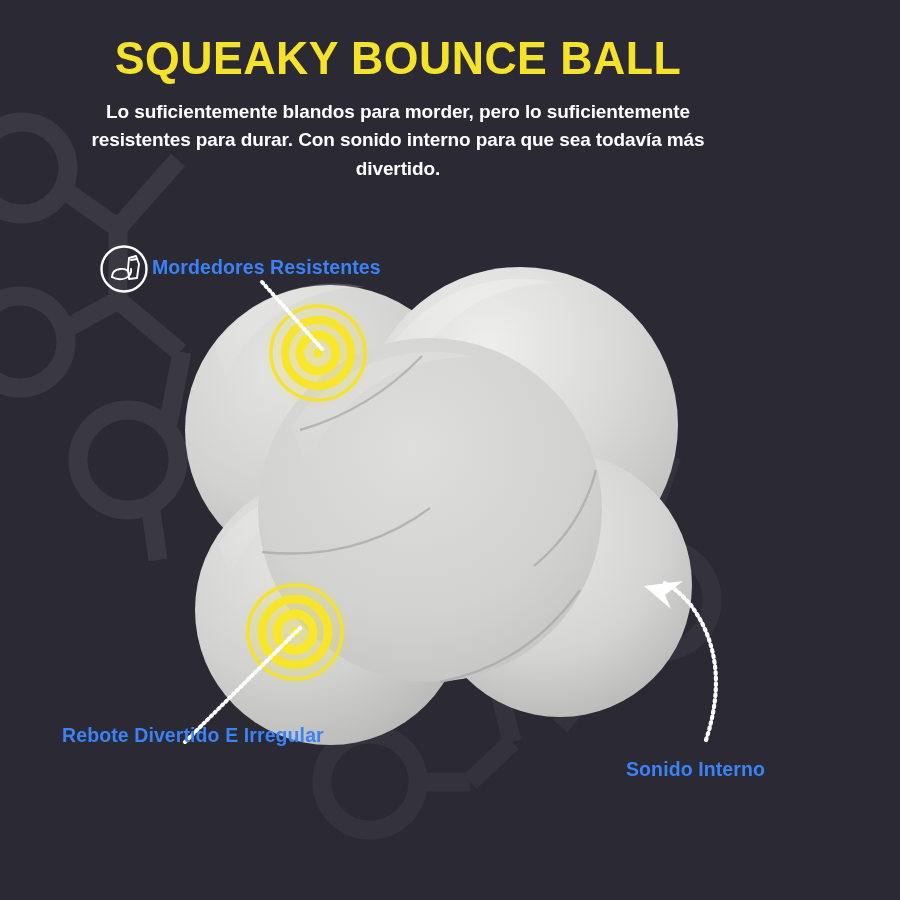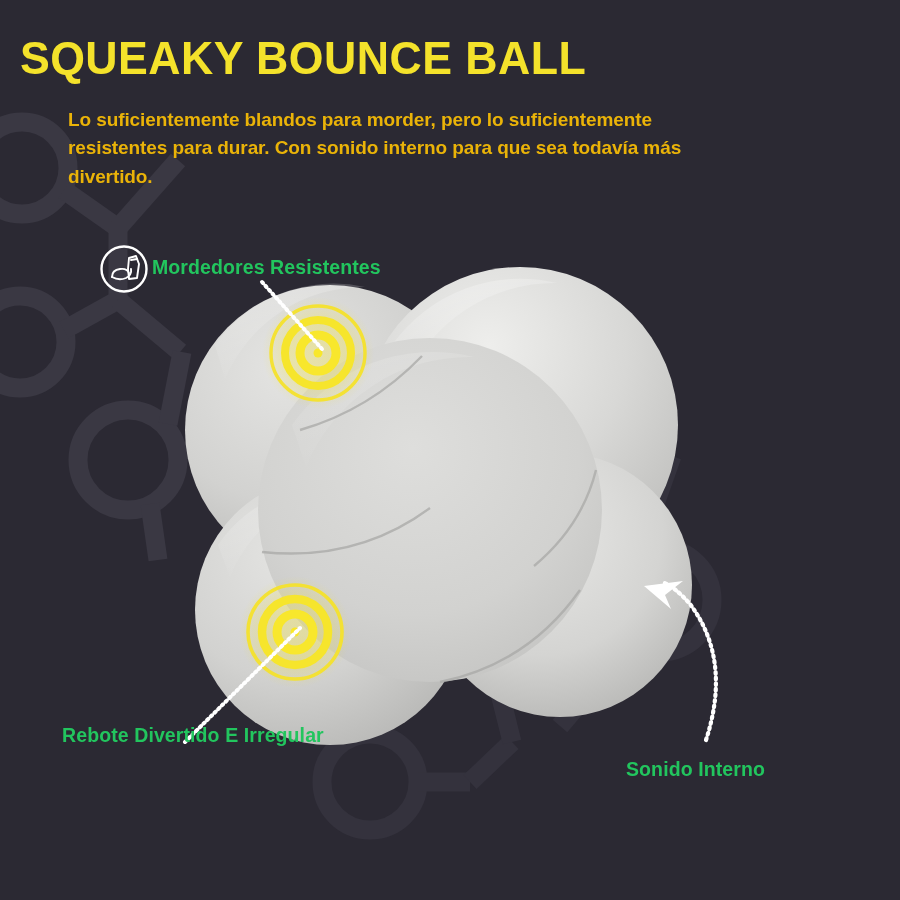--- a/index.html
+++ b/index.html
@@ -31,47 +31,47 @@
   #ball-art   { z-index: 2; }
   #leaders    { z-index: 3; }
   #labels     { z-index: 4; }
   #header     { z-index: 5; }
 
   #header {
     position: absolute;
     left: 0;
     top: 0;
     width: 796px;
-    text-align: left;
+    text-align: center;
   }
   .title {
     margin: 0;
     padding-top: 33px;
     color: #f4e22b;
     font-family: "Liberation Sans Narrow", "Liberation Sans", sans-serif;
     font-size: 47px;
     font-weight: bold;
     letter-spacing: 0.5px;
     line-height: 1.05;
     transform: scaleX(0.95);
   }
   .subtitle {
-    margin: 8px auto;
+    margin: 0 auto;
     padding-top: 16px;
     width: 660px;
-    color: #eab308;
+    color: #ffffff;
     font-size: 19px;
     font-weight: bold;
     line-height: 1.48;
     letter-spacing: -0.1px;
   }
 
   .feature-label {
     position: absolute;
-    color: #22c55e;
+    color: #3b82f6;
     font-size: 19.5px;
     font-weight: bold;
     letter-spacing: 0.1px;
     white-space: nowrap;
   }
   #label-chew {
     left: 152px;
     top: 256px;
   }
   #label-bounce {

